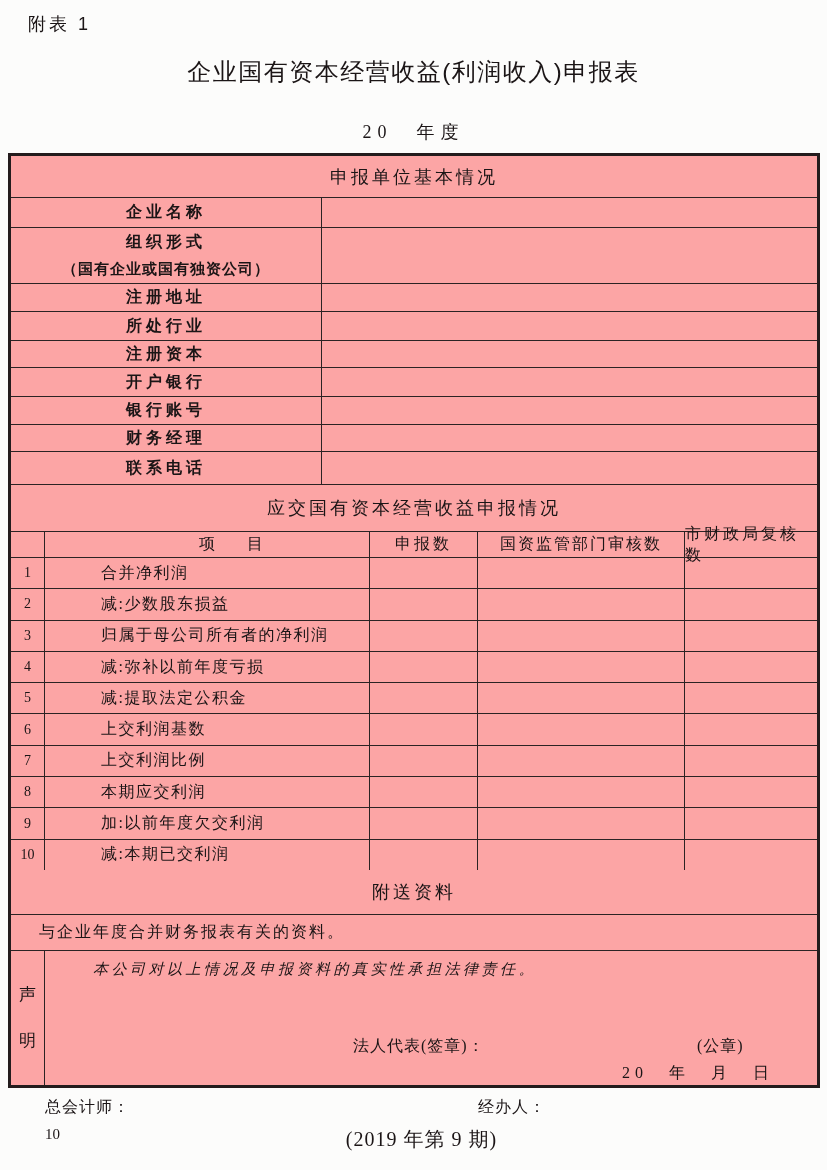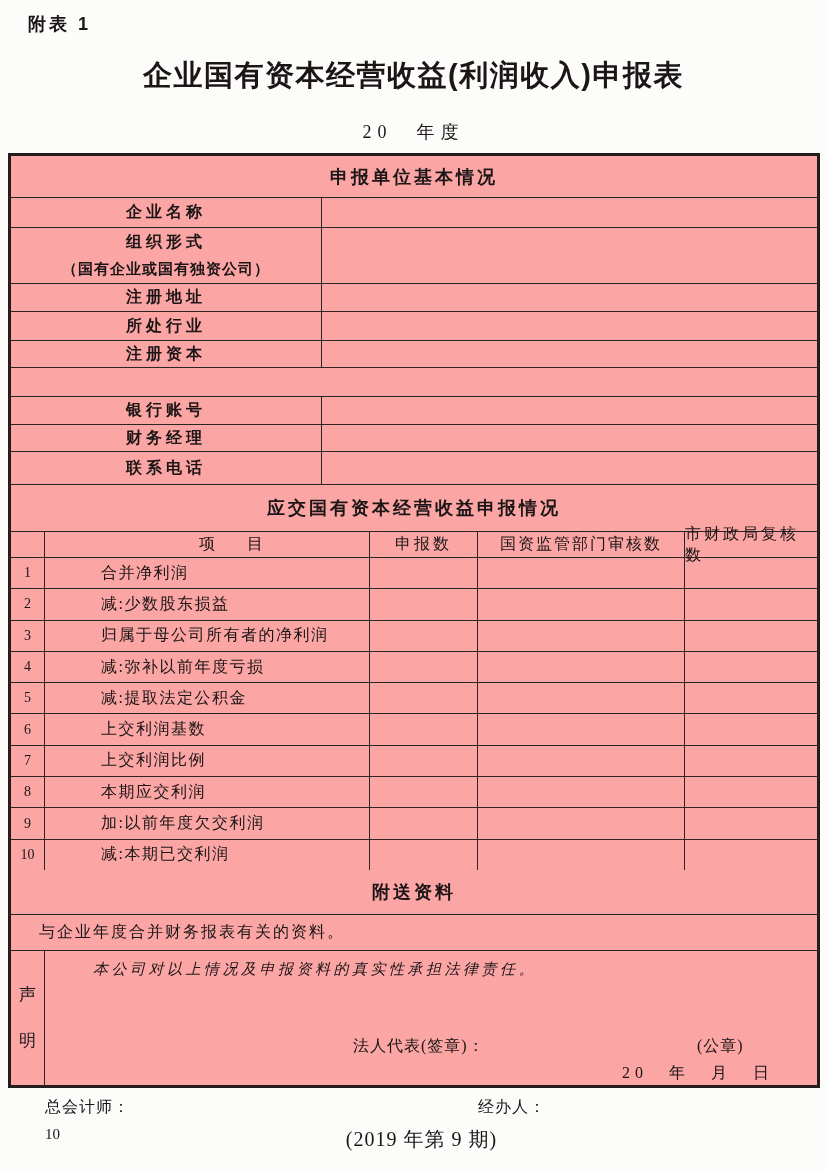--- a/index.html
+++ b/index.html
@@ -2,25 +2,25 @@
 <html><head>
 <meta charset="utf-8">
 <style>
   html,body{margin:0;padding:0;background:#f7f7f5;}
   .page{
     position:relative;width:827px;height:1170px;margin:0 auto;
     background:#fcfcfb;color:#1b1516;
     font-family:"Liberation Serif","DejaVu Serif",serif;
     overflow:hidden;
   }
-  .hei{font-family:"Liberation Sans","DejaVu Sans",sans-serif;font-weight:bold;}
+  .hei{font-family:"Liberation Sans","DejaVu Sans",sans-serif;font-weight:normal;}
 
   .attachment{position:absolute;left:28px;top:12px;font-size:18px;letter-spacing:3px;}
   .title{position:absolute;left:0;top:56px;width:100%;margin:0;text-align:center;
-         font-size:29px;letter-spacing:1.5px;}
+         font-size:24px;letter-spacing:1.5px;}
   .year-line{position:absolute;left:0;top:120px;width:100%;text-align:center;
          font-size:18px;letter-spacing:6px;}
 
   .form-table{
     position:absolute;left:8px;top:153px;width:812px;height:935px;
     box-sizing:border-box;border:3px solid #241c1d;background:#fca5a5;
     display:flex;flex-direction:column;
   }
   .row{display:flex;box-sizing:border-box;border-bottom:1.5px solid #2b2324;}
   .row:last-child{border-bottom:none;}
@@ -97,20 +97,21 @@
     </div>
     <div class="row r-b3">
       <div class="cell lbl-col">所处行业</div>
       <div class="cell val-col"></div>
     </div>
     <div class="row r-b4">
       <div class="cell lbl-col">注册资本</div>
       <div class="cell val-col"></div>
     </div>
     <div class="row r-b5">
+      <div class="cell lbl-col">开户银行</div>
       <div class="cell val-col"></div>
     </div>
     <div class="row r-b6">
       <div class="cell lbl-col">银行账号</div>
       <div class="cell val-col"></div>
     </div>
     <div class="row r-b7">
       <div class="cell lbl-col">财务经理</div>
       <div class="cell val-col"></div>
     </div>

